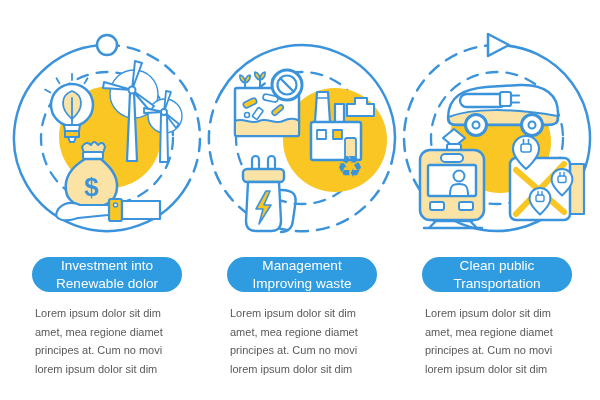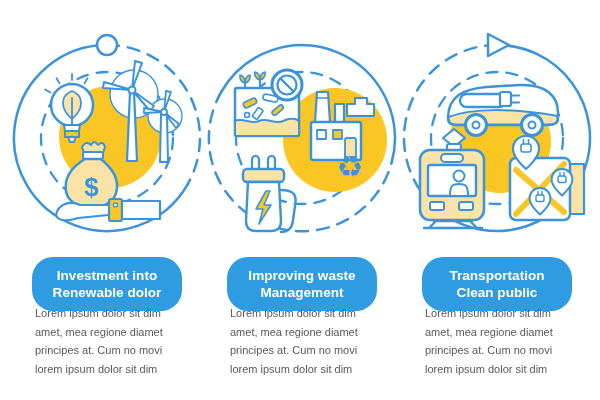--- a/index.html
+++ b/index.html
@@ -3,22 +3,22 @@
 <meta charset="utf-8">
 <style>
 :root{--accent:#2F9BE0;--stroke:#3B93DC;--yellow:#F9C624;--pale:#FBE3A6;--text:#58595B;--bg:#FFFFFF}
 *{margin:0;padding:0;box-sizing:border-box}
 html,body{width:600px;height:400px}
 body{font-family:"Liberation Sans",sans-serif;background:var(--bg)}
 .canvas{position:relative;width:600px;height:400px;background:var(--bg);overflow:hidden}
 .step{position:absolute;top:0;width:190px;height:400px}
 #step-0{left:12px}#step-1{left:207px}#step-2{left:402px}
 .illus{position:absolute;top:28px;left:0}
-.pill{position:absolute;top:257px;left:50%;transform:translateX(-50%);height:54px;min-width:150px;
-  padding:0 15px;border-radius:21px;background:var(--accent);color:#fff;font-weight:bold;
+.pill{position:absolute;top:257px;left:50%;transform:translateX(-50%);height:35px;min-width:150px;
+  padding:0 15px;border-radius:21px;background:var(--accent);color:#fff;font-weight:normal;
   font-size:13.6px;line-height:17.2px;display:flex;flex-direction:column;align-items:center;
   justify-content:center;text-align:center}
 .pill div{white-space:nowrap}
 .body-text{position:absolute;top:304px;left:23px;width:168px;font-size:11px;line-height:18.6px;
   color:var(--text)}
 .body-text div{white-space:nowrap}
 
 .ln{fill:none;stroke:var(--stroke);stroke-width:2.5;stroke-linecap:round;stroke-linejoin:round}
 .fw{fill:#fff;stroke:var(--stroke);stroke-width:2.5;stroke-linecap:round;stroke-linejoin:round}
 .fy{fill:var(--yellow);stroke:var(--stroke);stroke-width:2.5;stroke-linecap:round;stroke-linejoin:round}
@@ -148,22 +148,22 @@
         <rect class="fw w22" x="45" y="128" width="7" height="16" rx="3.5"></rect>
         <rect class="fw w22" x="61" y="128" width="7" height="16" rx="3.5"></rect>
         <path class="ln w24" d="M74,162 C88,162 90,168 88,178 L86,192 Q85,204 74,204"></path>
         <rect class="fp w24" x="36" y="141" width="41" height="13" rx="4"></rect>
         <path class="fw w24" d="M41,154 L39,193 Q39,203 49,203 L64,203 Q74,203 74,193 L72,154 Z"></path>
         <path class="fy w16" d="M59,163 L49,181 L56,181 L52,196 L64,177 L57,177 L63,163 Z"></path>
       </g>
     </svg>
 
     <div class="pill">
+      <div>Management</div>
       <div>Improving waste</div>
-      <div>Management</div>
     </div>
     <div class="body-text">
       <div>Lorem ipsum dolor sit dim</div>
       <div>amet, mea regione diamet</div>
       <div>principes at. Cum no movi</div>
       <div>lorem ipsum dolor sit dim</div>
     </div>
   </div>
 
   <div class="step" id="step-2">
@@ -218,22 +218,22 @@
         </g>
         <g>
           <path class="fw w2" d="M138,160 C132,160 127.6,164.4 127.6,170.4 C127.6,177.6 138,186.4 138,186.4 C138,186.4 148.4,177.6 148.4,170.4 C148.4,164.4 144,160 138,160 Z"></path>
           <rect class="fw w14" x="134" y="167" width="8" height="6.5" rx="1.5"></rect>
           <path class="ln w14" d="M136,167 V163.4 M140,167 V163.4"></path>
         </g>
       </g>
     </svg>
 
     <div class="pill">
+      <div>Clean public</div>
       <div>Transportation</div>
-      <div>Clean public</div>
     </div>
     <div class="body-text">
       <div>Lorem ipsum dolor sit dim</div>
       <div>amet, mea regione diamet</div>
       <div>principes at. Cum no movi</div>
       <div>lorem ipsum dolor sit dim</div>
     </div>
   </div>
 
 </div>

